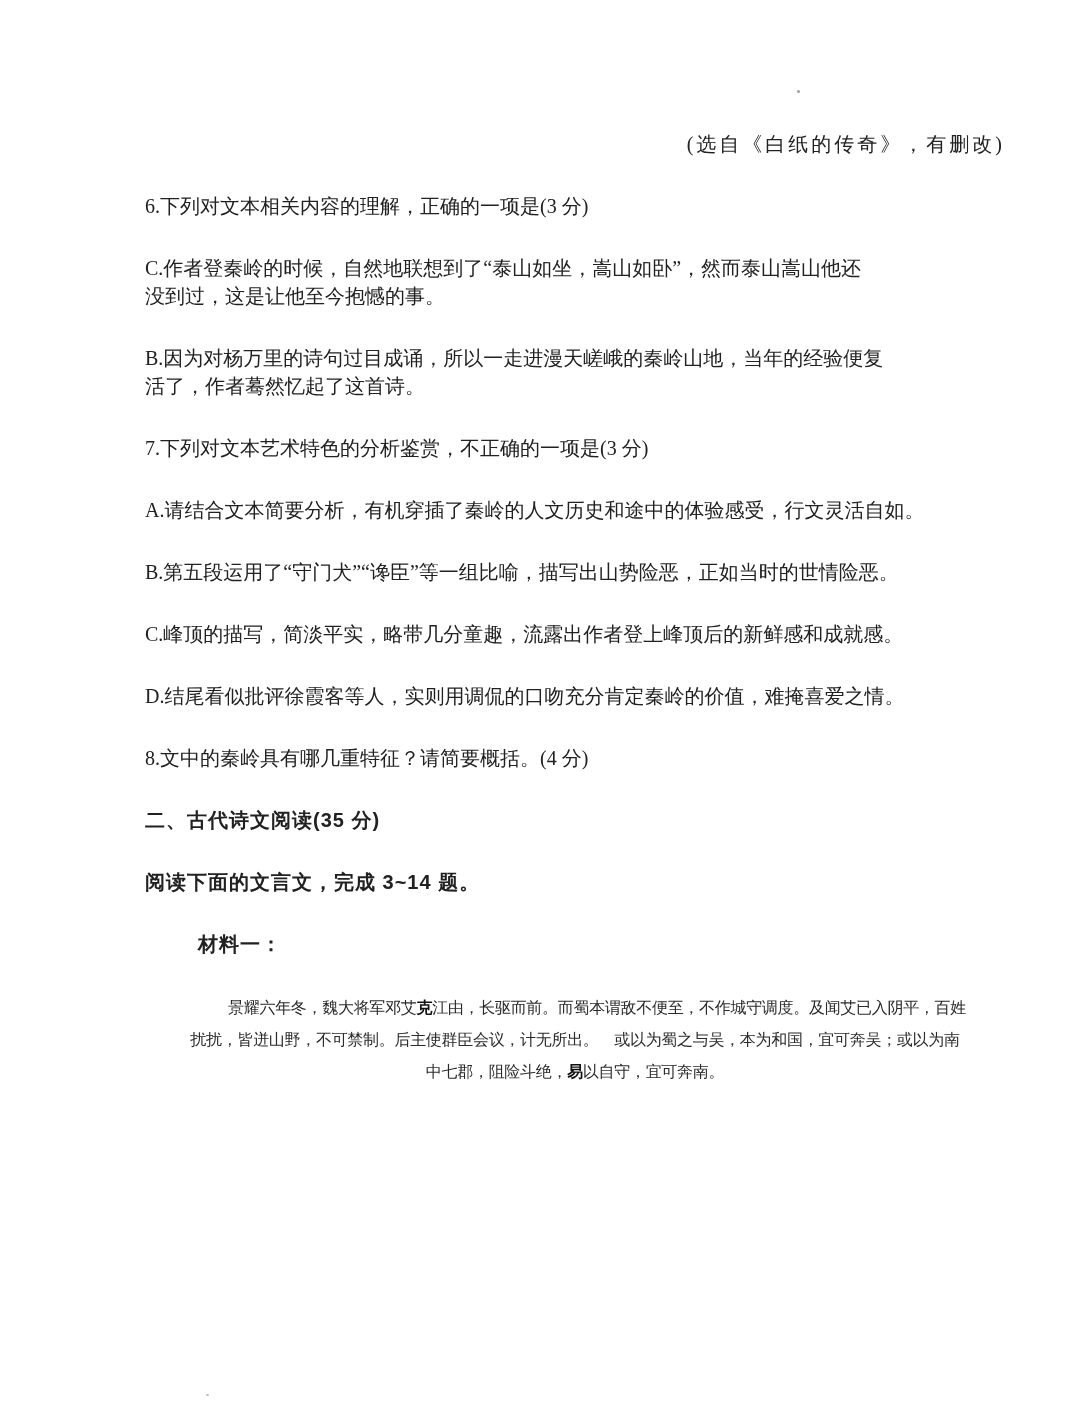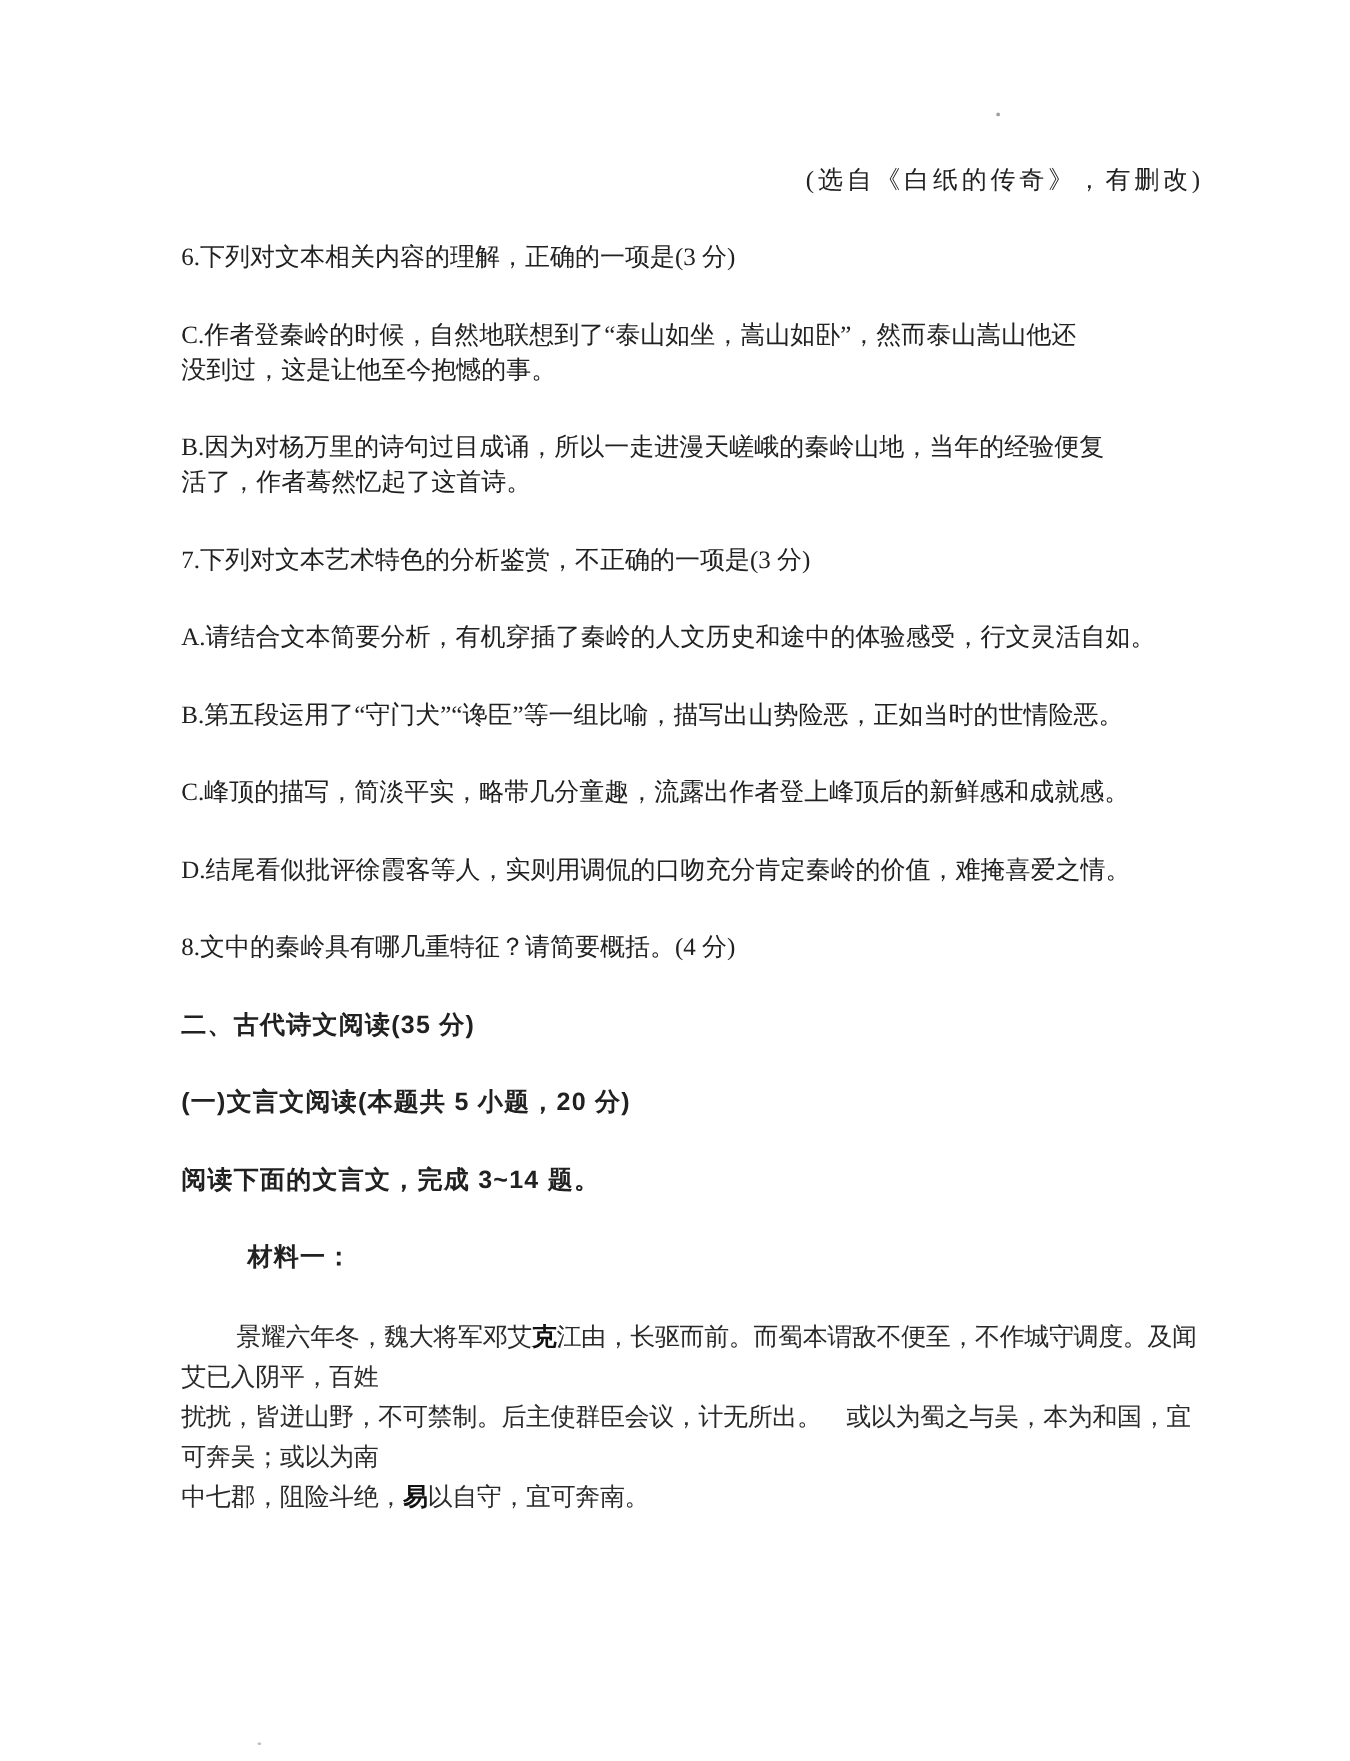--- a/index.html
+++ b/index.html
@@ -9,21 +9,21 @@
   body {
     width: 1080px;
     height: 1409px;
     background: #ffffff;
     position: relative;
     overflow: hidden;
     font-family: "Liberation Serif", "DejaVu Serif", serif;
     color: #212121;
   }
   .page {
-    padding: 130px 117px 0 145px;
+    padding: 130px 75px 0 145px;
   }
   p {
     margin: 0 0 34px 0;
     font-size: 20px;
     line-height: 28px;
     letter-spacing: 0;
     white-space: pre-line;
     text-align: left;
   }
   .attribution {
@@ -32,26 +32,27 @@
   }
   .heading-bold {
     font-weight: bold;
     font-family: "Liberation Sans", "DejaVu Sans", sans-serif;
     letter-spacing: 1px;
   }
   .material-label {
     text-indent: 53px;
   }
   .passage {
-    font-size: 20px;
+    font-size: 16px;
     line-height: 32px;
     letter-spacing: -0.3px;
     text-indent: 44px;
     margin-bottom: 0;
     color: #2a2a2a;
+    text-align: center;
   }
   .passage .seg-bold {
     font-weight: bold;
     color: #111;
   }
   .dot {
     position: absolute;
     background: #9f9f9f;
     border-radius: 50%;
   }
@@ -87,21 +88,20 @@
 
   <p>7.下列对文本艺术特色的分析鉴赏，不正确的一项是(3 分)</p>
   <p>A.请结合文本简要分析，有机穿插了秦岭的人文历史和途中的体验感受，行文灵活自如。</p>
   <p>B.第五段运用了“守门犬”“谗臣”等一组比喻，描写出山势险恶，正如当时的世情险恶。</p>
   <p>C.峰顶的描写，简淡平实，略带几分童趣，流露出作者登上峰顶后的新鲜感和成就感。</p>
   <p>D.结尾看似批评徐霞客等人，实则用调侃的口吻充分肯定秦岭的价值，难掩喜爱之情。</p>
 
   <p>8.文中的秦岭具有哪几重特征？请简要概括。(4 分)</p>
 
   <p class="heading-bold">二、古代诗文阅读(35 分)</p>
-  <p class="heading-bold">(一)文言文阅读(本题共 5 小题，20 分)</p>
   <p class="heading-bold">阅读下面的文言文，完成 3~14 题。</p>
 
   <p class="heading-bold material-label">材料一：</p>
 
   <p class="passage"><span>景耀六年冬，魏大将军邓艾</span><span class="seg-bold">克</span><span>江由，长驱而前。而蜀本谓敌不便至，不作城守调度。及闻艾已入阴平，百姓
 扰扰，皆迸山野，不可禁制。后主使群臣会议，计无所出。　或以为蜀之与吴，本为和国，宜可奔吴；或以为南
 中七郡，阻险斗绝，</span><span class="seg-bold">易</span><span>以自守，宜可奔南。</span></p>
 
 </div>
 

